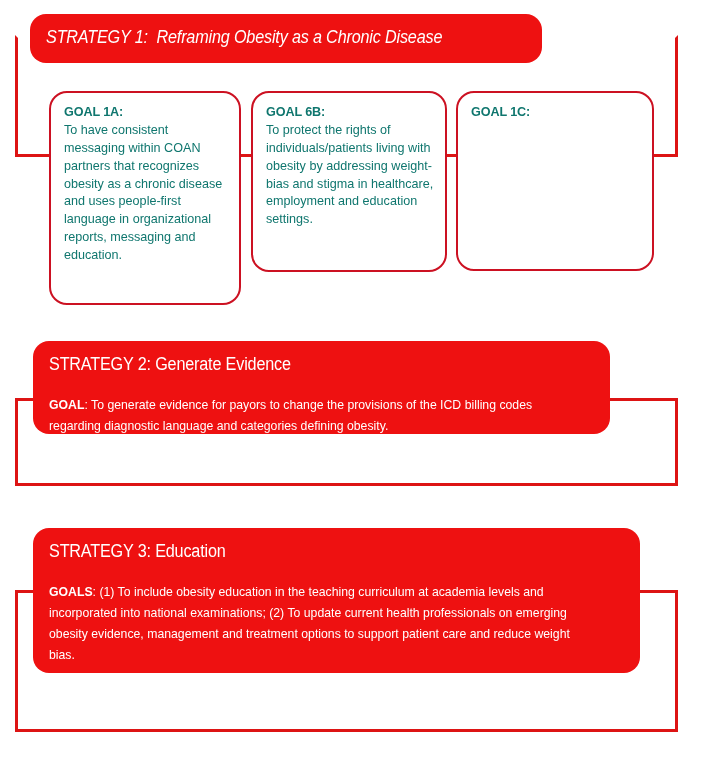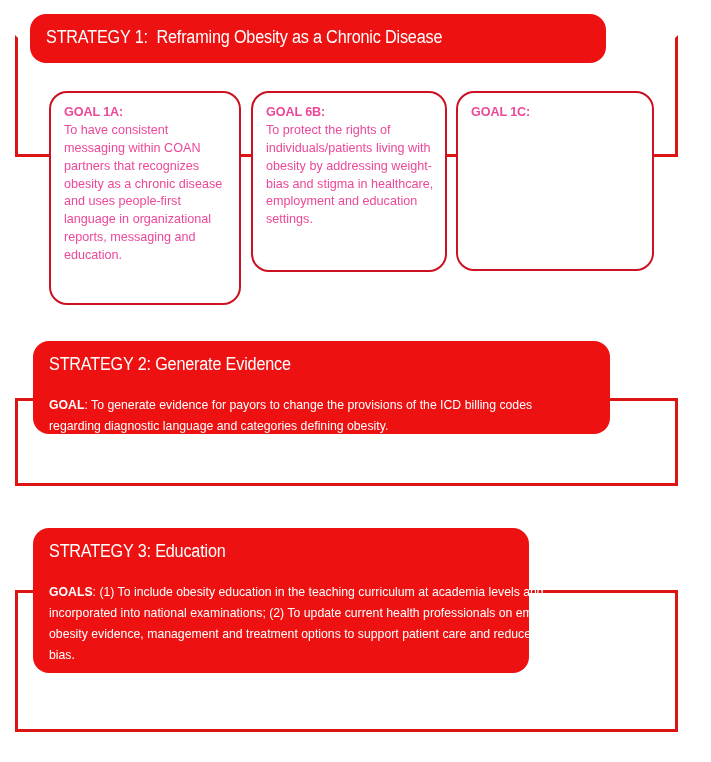--- a/index.html
+++ b/index.html
@@ -72,38 +72,38 @@
   .goalcard {
     position: absolute;
     background: #ffffff;
     border: 2px solid #cc1122;
     border-radius: 18px;
     box-sizing: border-box;
     z-index: 4;
   }
   .goal-text {
     position: absolute;
-    color: #ec4899;
+    color: #0f766e;
     font-family: "Liberation Sans", sans-serif;
     font-size: 12.6px;
     line-height: 1.42;
   }
   .goal-text .goal-label {
     font-weight: bold;
     letter-spacing: -0.1px;
   }
 </style>
 </head>
 <body>
 
 <div id="canvas">
 
   <div class="frame" style="left:15px; top:35px; width:663px; height:122px; border-top-color:transparent;"></div>
 
-  <div class="redbox" style="left:30px; top:14px; width:576px; height:49px;">
+  <div class="redbox" style="left:30px; top:14px; width:512px; height:49px;font-style:italic;">
     <div class="strategy-title" style="position:absolute; left:16px; top:13px;">STRATEGY 1:  Reframing Obesity as a Chronic Disease</div>
   </div>
 
   <div class="goalcard" style="left:49px; top:91px; width:192px; height:214px;">
     <div class="goal-text" style="left:13px; top:11px; right:11px;">
       <span class="goal-label">GOAL 1A:</span><br>
       <span>To have consistent messaging within COAN partners that recognizes obesity as a chronic disease and uses people-first language in organizational reports, messaging and education.</span>
     </div>
   </div>
 
@@ -124,20 +124,20 @@
 
   <div class="redbox" style="left:33px; top:341px; width:577px; height:93px;">
     <div class="strategy-title" style="position:absolute; left:16px; top:13px;">STRATEGY 2: Generate Evidence</div>
     <div class="strategy-body" style="position:absolute; left:16px; top:53px; width:538px;">
       <b>GOAL</b><span>: To generate evidence for payors to change the provisions of the ICD billing codes regarding diagnostic language and categories defining obesity.</span>
     </div>
   </div>
 
   <div class="frame" style="left:15px; top:590px; width:663px; height:142px;"></div>
 
-  <div class="redbox" style="left:33px; top:528px; width:496px; height:145px;">
+  <div class="redbox" style="left:33px; top:528px; width:607px; height:145px;">
     <div class="strategy-title" style="position:absolute; left:16px; top:13px;">STRATEGY 3: Education</div>
     <div class="strategy-body" style="position:absolute; left:16px; top:53px; width:577px;">
       <b>GOALS</b><span>: (1) To include obesity education in the teaching curriculum at academia levels and incorporated into national examinations; (2) To update current health professionals on emerging obesity evidence, management and treatment options to support patient care and reduce weight bias.</span>
     </div>
   </div>
 
 </div>
 
 </body></html>

